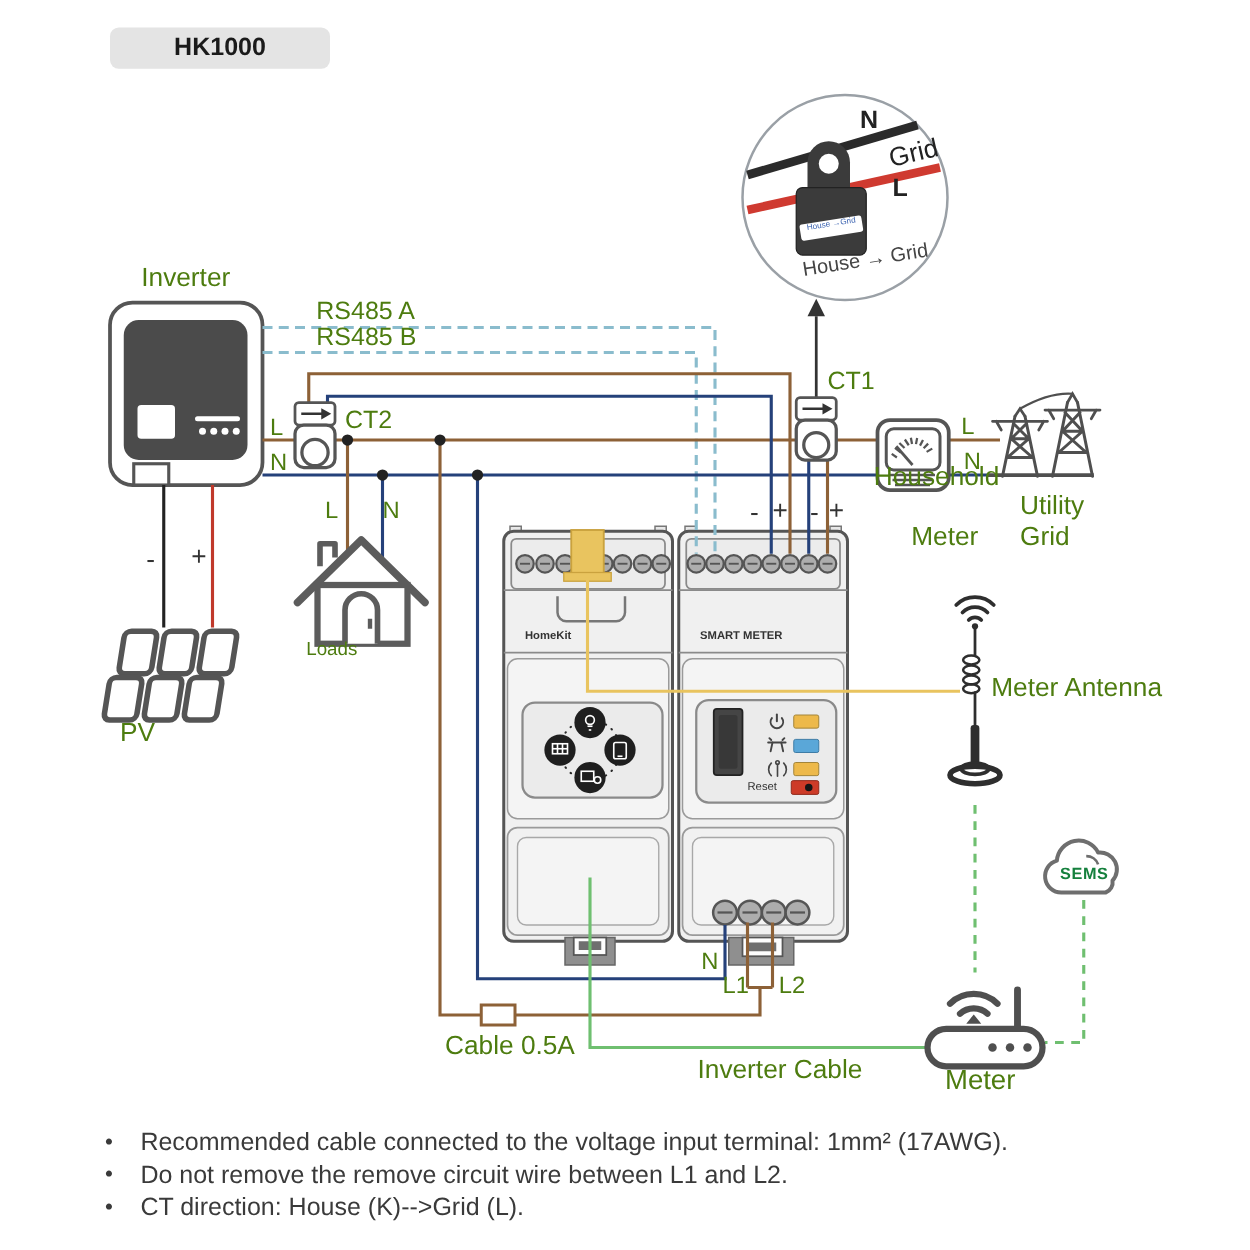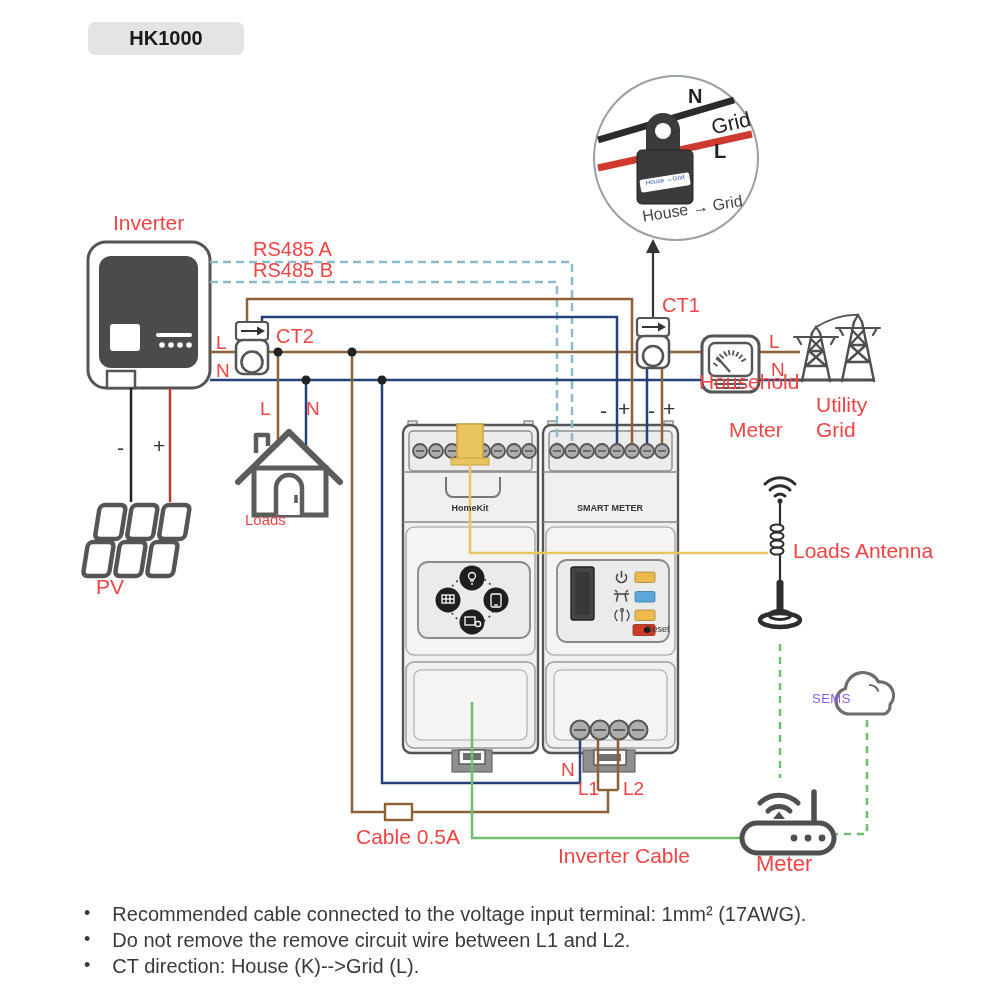--- a/index.html
+++ b/index.html
@@ -1,32 +1,32 @@
 <!DOCTYPE html>
 <html><head>
 <meta charset="utf-8">
 <style>
   html,body{margin:0;padding:0;background:#fff;}
   #canvas{position:relative;width:1000px;height:1000px;background:#fff;overflow:hidden;
           font-family:"Liberation Sans",sans-serif;}
   #diagram-svg{position:absolute;left:0;top:0;}
-  .lbl{position:absolute;font-size:20px;color:#ef4444;white-space:nowrap;line-height:1.1;}
+  .lbl{position:absolute;font-size:20px;color:#4d7c0f;white-space:nowrap;line-height:1.1;}
   .lbl.bold{font-weight:bold;color:#222;}
   .lbl.small{font-size:19px;}
   .lbl.sign{font-size:21px;color:#333;}
-  .badge{position:absolute;left:88px;top:22px;width:156px;height:33px;background:#e4e4e4;
+  .badge{position:absolute;left:88px;top:22px;width:176px;height:33px;background:#e4e4e4;
          border-radius:7px;display:flex;align-items:center;justify-content:center;
          font-size:20px;font-weight:bold;color:#1a1a1a;}
   .rot-grid{transform:rotate(-13deg);transform-origin:left top;font-size:21px;color:#222;}
   .rot-caption{transform:rotate(-9deg);transform-origin:left top;font-size:16px;color:#444;}
   .clamp-lbl{position:absolute;left:641px;top:176px;width:48px;font-size:6.5px;color:#3a62b0;
              text-align:center;transform:rotate(-9deg);transform-origin:center;}
-  .dev-lbl{position:absolute;font-size:9px;font-weight:bold;color:#333;text-align:center;}
-  .reset-lbl{position:absolute;left:598px;top:624px;font-size:9px;color:#333;margin-left:48px;}
-  .sems-lbl{position:absolute;left:812px;top:691px;font-size:13px;font-weight:normal;color:#8b5cf6;
+  .dev-lbl{position:absolute;font-size:9px;font-weight:bold;color:#333;text-align:left;}
+  .reset-lbl{position:absolute;left:598px;top:624px;font-size:9px;color:#333;}
+  .sems-lbl{position:absolute;left:848px;top:691px;font-size:13px;font-weight:bold;color:#15803d;
             letter-spacing:.5px;}
   .note-row{position:absolute;left:84px;display:flex;gap:22px;font-size:20px;color:#3a3a3a;}
   .note-bullet{font-size:18px;color:#3a3a3a;}
 </style>
 </head>
 <body>
 
 <div id="canvas">
 
 <svg id="diagram-svg" width="1000" height="1000" viewBox="0 0 1000 1000">
@@ -392,21 +392,21 @@
 <span class="dev-lbl" style="left:420px;top:503px;width:100px">HomeKit</span>
 <span class="dev-lbl" style="left:560px;top:503px;width:100px">SMART METER</span>
 <span class="reset-lbl">Reset</span>
 
 <span class="lbl small" style="left:561px;top:760px">N</span>
 <span class="lbl small" style="left:578px;top:779px">L1</span>
 <span class="lbl small" style="left:623px;top:779px">L2</span>
 
 <span class="lbl" style="left:356px;top:825px;font-size:21px">Cable 0.5A</span>
 <span class="lbl" style="left:558px;top:844px;font-size:21px">Inverter Cable</span>
-<span class="lbl" style="left:793px;top:539px;font-size:21px">Loads Antenna</span>
+<span class="lbl" style="left:793px;top:539px;font-size:21px">Meter Antenna</span>
 <span class="sems-lbl">SEMS</span>
 <span class="lbl" style="left:756px;top:852px;font-size:22px">Meter</span>
 
 <span class="lbl bold" style="left:688px;top:85px">N</span>
 <span class="lbl rot-grid" style="left:709px;top:116px">Grid</span>
 <span class="lbl bold" style="left:714px;top:140px">L</span>
 <span class="clamp-lbl">House →Grid</span>
 <span class="lbl rot-caption" style="left:641px;top:208px">House → Grid</span>
 
 <div class="note-row" style="top:903px">

